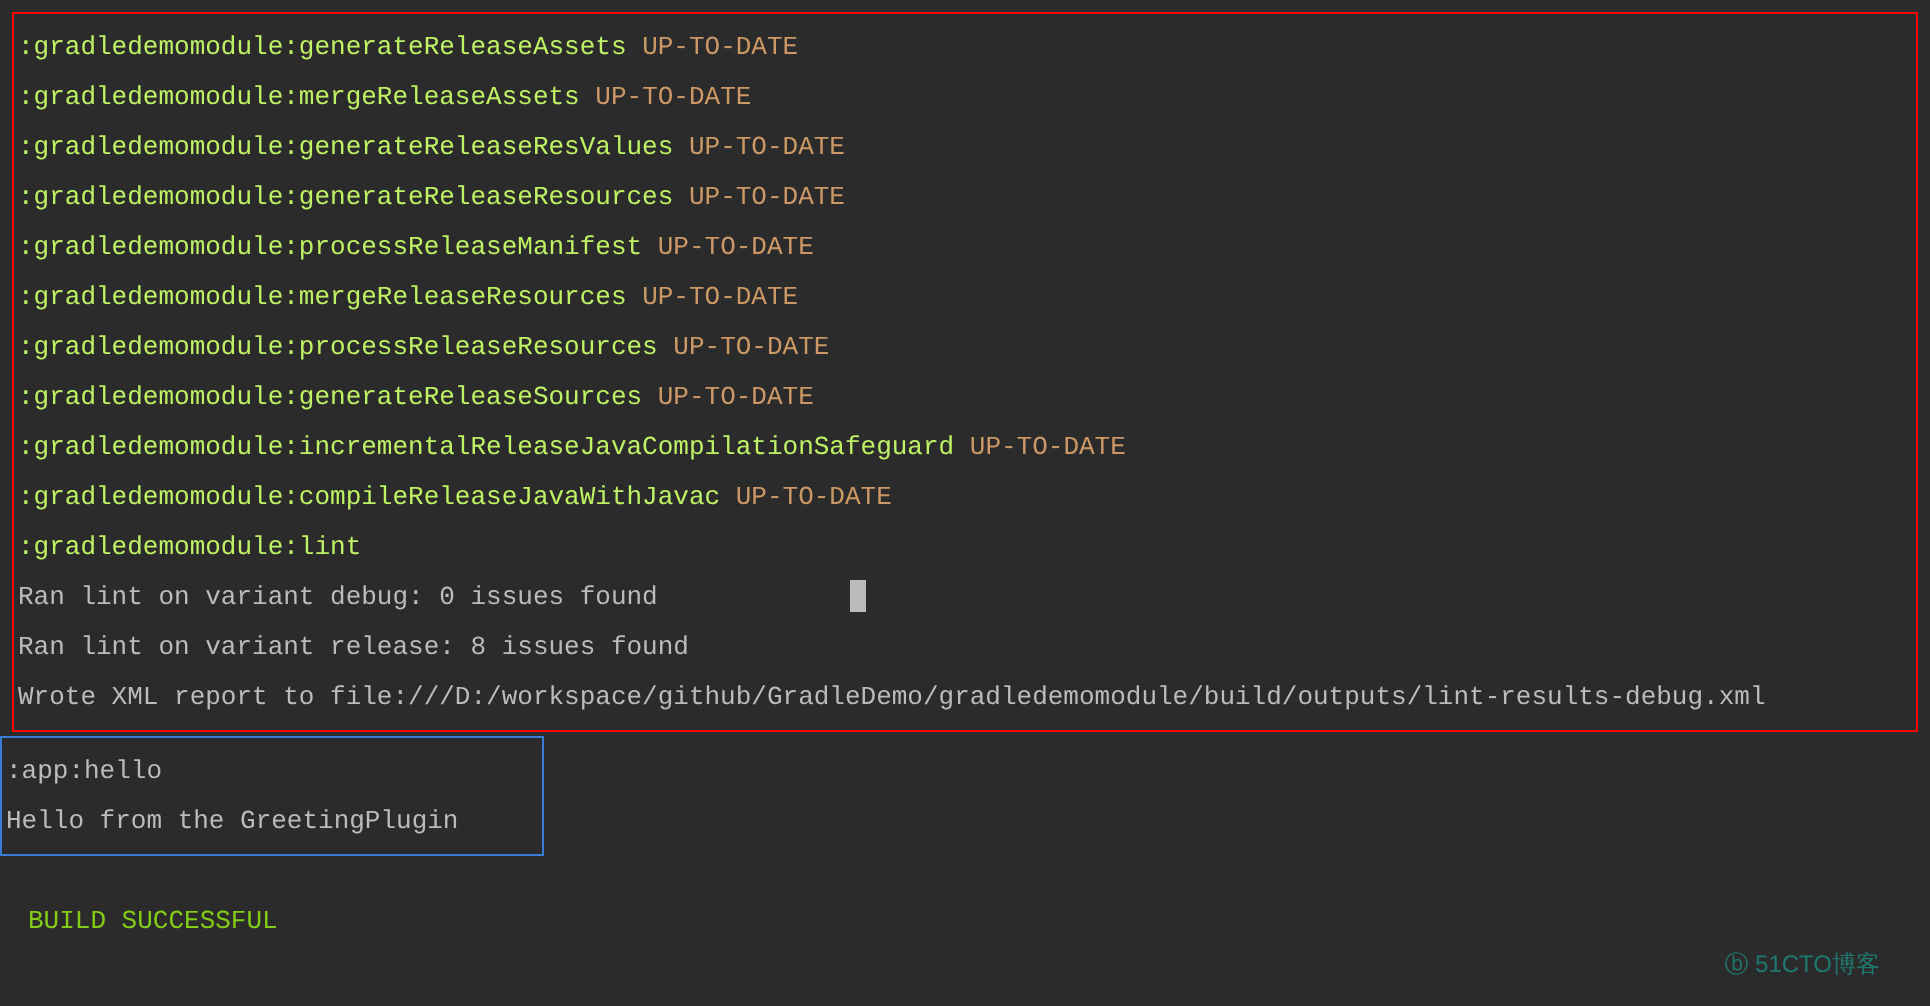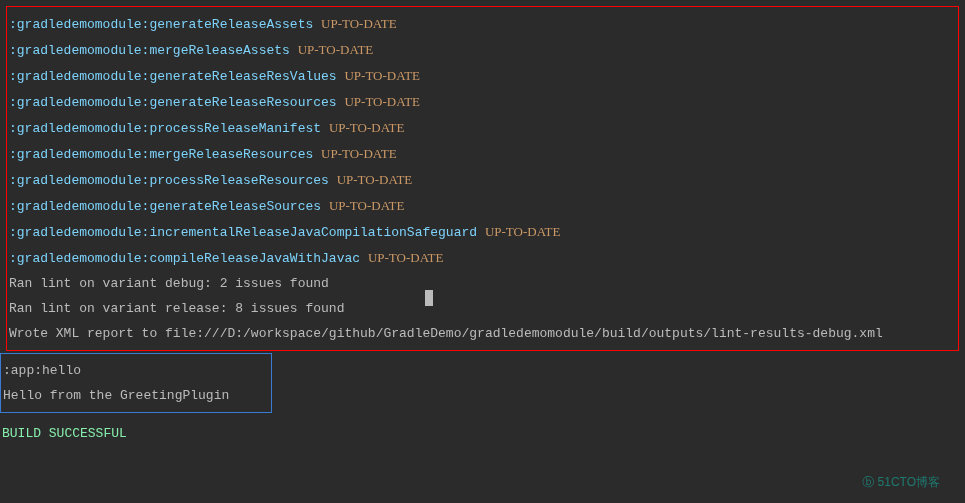--- a/index.html
+++ b/index.html
@@ -25,24 +25,24 @@
     .box-blue {
       border: 1px solid #3a7bd5;
       margin: 2px 6px 2px 0;
       padding: 4px 0 4px 0;
       width: 272px;
     }
     .line {
       padding: 0 2px;
       white-space: pre;
     }
-    .task { color: #7dd3fc; margin-top: 48px; }
-    .status { color: #cc9966; font-family: Liberation Serif, serif; }
+    .task { color: #bef264; margin-top: 48px; }
+    .status { color: #cc9966; }
     .plain { color: #bbbbbb; }
-    .success-line { padding: 0 2px; margin-top: 8px; color: #86efac; }
+    .success-line { padding: 0 14px; margin-top: 20px; color: #84cc16; }
     .cursor {
       display: inline-block;
       width: 8px;
       height: 16px;
       background: #bbbbbb;
       vertical-align: middle;
       position: absolute;
       left: 425px;
       top: 290px;
     }
@@ -69,21 +69,22 @@
     <div class="line"><span class="task">:gradledemomodule:generateReleaseAssets</span> <span class="status">UP-TO-DATE</span></div>
     <div class="line"><span class="task">:gradledemomodule:mergeReleaseAssets</span> <span class="status">UP-TO-DATE</span></div>
     <div class="line"><span class="task">:gradledemomodule:generateReleaseResValues</span> <span class="status">UP-TO-DATE</span></div>
     <div class="line"><span class="task">:gradledemomodule:generateReleaseResources</span> <span class="status">UP-TO-DATE</span></div>
     <div class="line"><span class="task">:gradledemomodule:processReleaseManifest</span> <span class="status">UP-TO-DATE</span></div>
     <div class="line"><span class="task">:gradledemomodule:mergeReleaseResources</span> <span class="status">UP-TO-DATE</span></div>
     <div class="line"><span class="task">:gradledemomodule:processReleaseResources</span> <span class="status">UP-TO-DATE</span></div>
     <div class="line"><span class="task">:gradledemomodule:generateReleaseSources</span> <span class="status">UP-TO-DATE</span></div>
     <div class="line"><span class="task">:gradledemomodule:incrementalReleaseJavaCompilationSafeguard</span> <span class="status">UP-TO-DATE</span></div>
     <div class="line"><span class="task">:gradledemomodule:compileReleaseJavaWithJavac</span> <span class="status">UP-TO-DATE</span></div>
-    <div class="line plain">Ran lint on variant debug: 2 issues found</div>
+    <div class="line"><span class="task">:gradledemomodule:lint</span></div>
+    <div class="line plain">Ran lint on variant debug: 0 issues found</div>
     <div class="line plain">Ran lint on variant release: 8 issues found</div>
     <div class="line plain">Wrote XML report to file:///D:/workspace/github/GradleDemo/gradledemomodule/build/outputs/lint-results-debug.xml</div>
   </div>
 
   <div class="box-blue">
     <div class="line plain">:app:hello</div>
     <div class="line plain">Hello from the GreetingPlugin</div>
   </div>
 
   <div class="success-line">BUILD SUCCESSFUL</div>

